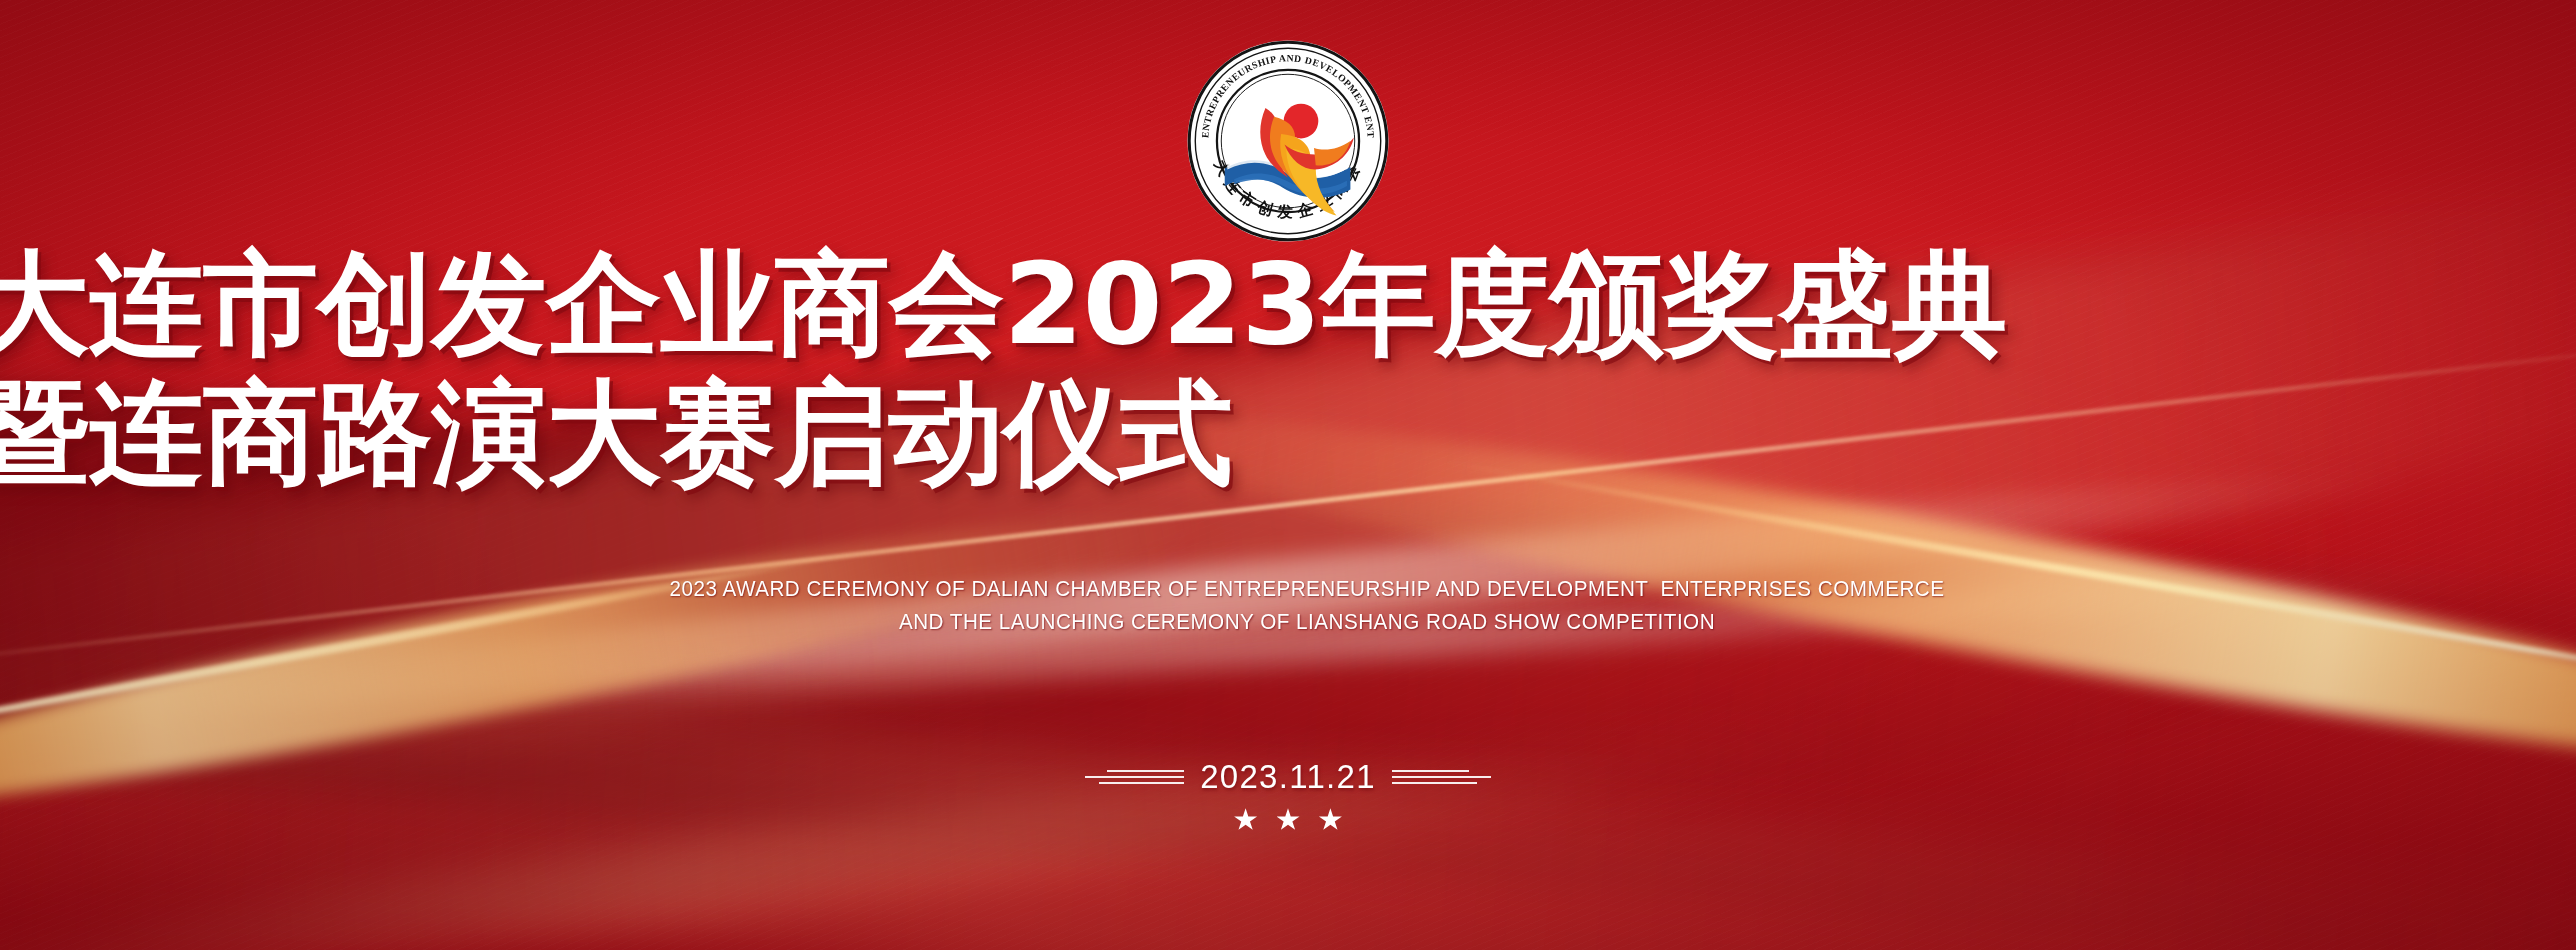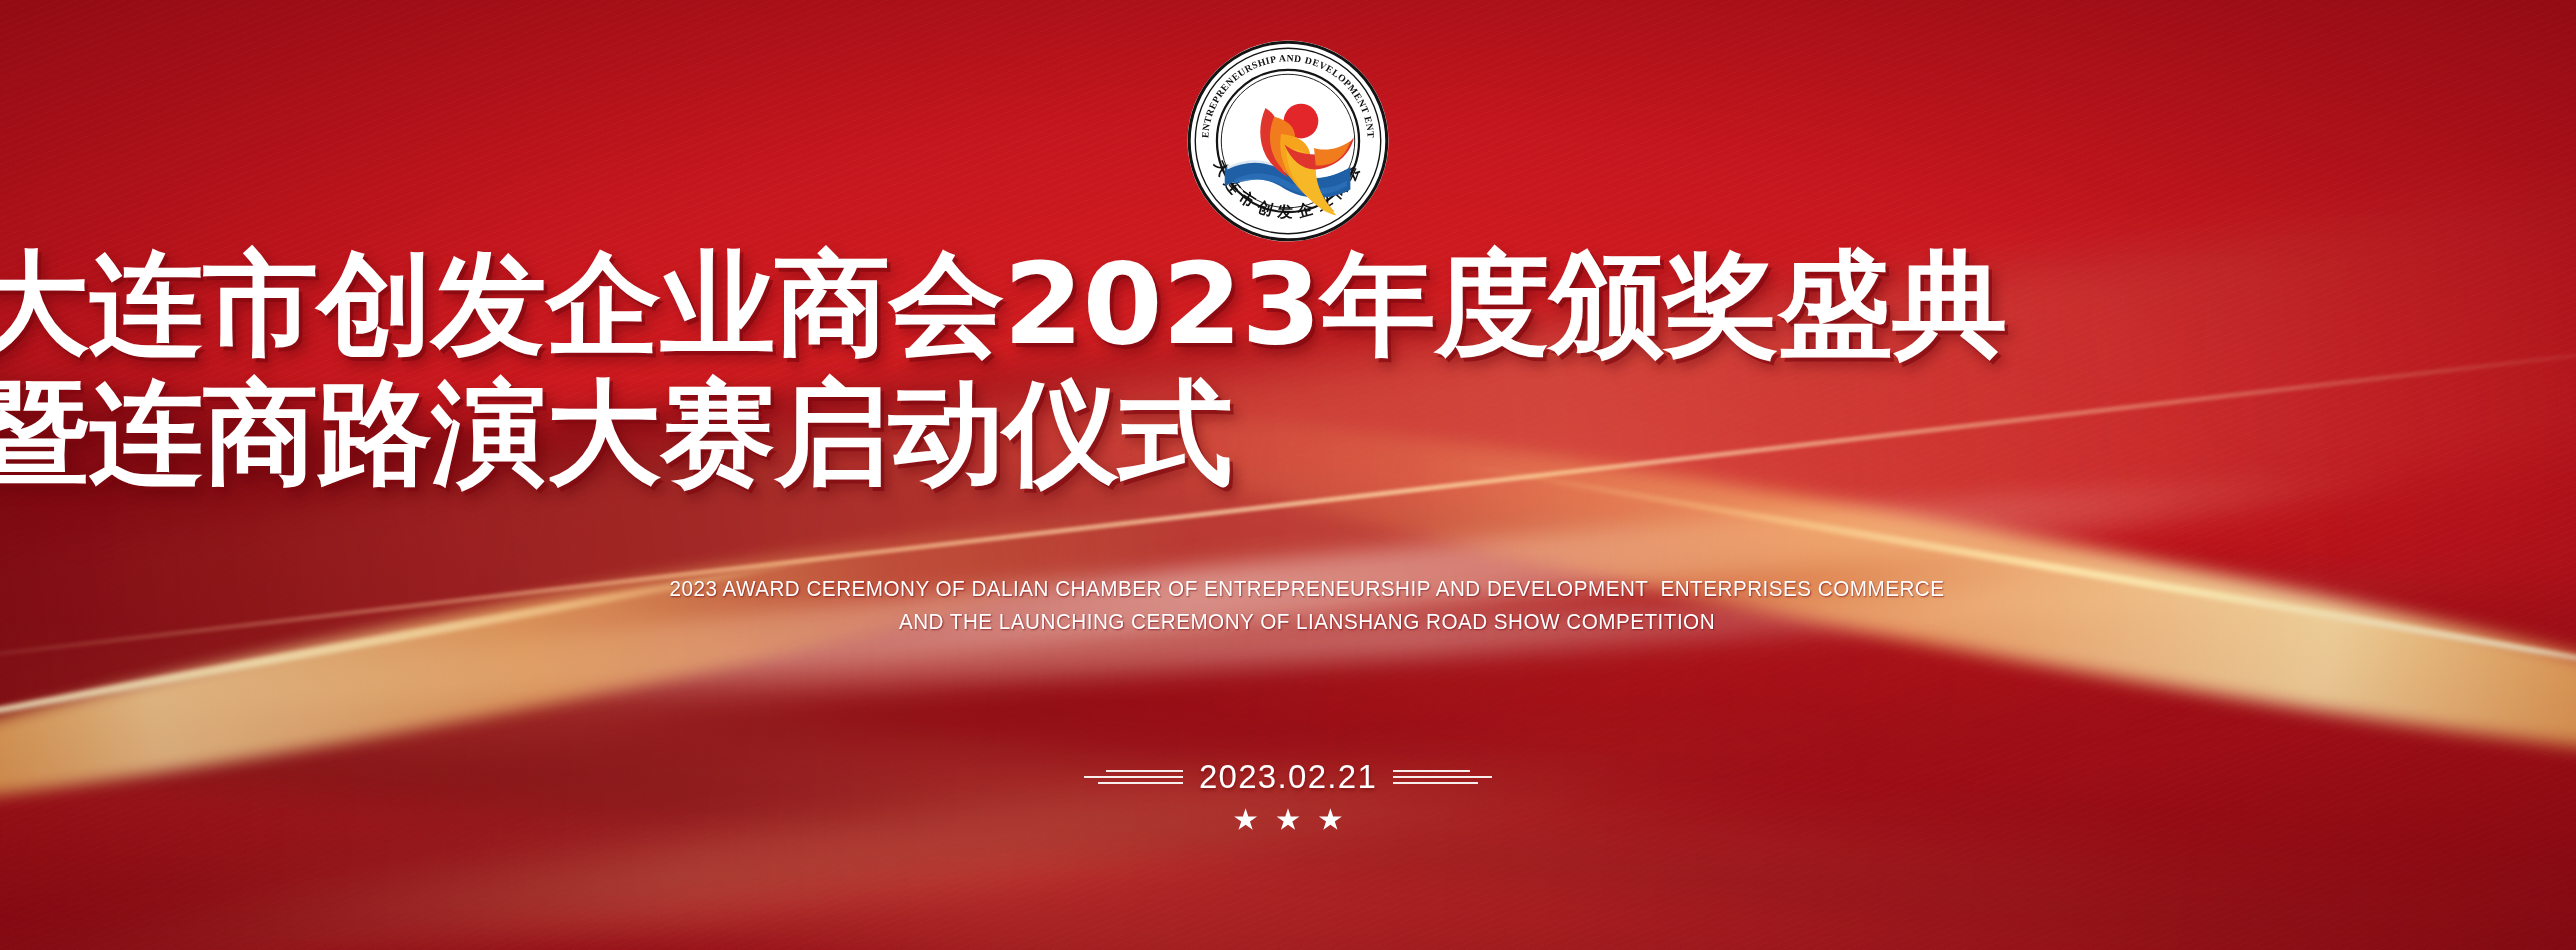--- a/index.html
+++ b/index.html
@@ -352,21 +352,21 @@
     <div class="sub-line">AND THE LAUNCHING CEREMONY OF LIANSHANG ROAD SHOW COMPETITION</div>
   </div>
 
   <div class="datebar">
     <div class="date-row">
       <span class="date-rules left">
         <i></i>
           <i></i>
           <i></i>
       </span>
-      <span class="date-text">2023.02.21</span>
+      <span class="date-text">2023.11.21</span>
       <span class="date-rules right">
         <i></i>
           <i></i>
           <i></i>
       </span>
     </div>
     <div class="stars">
       <span class="star"></span>
       <span class="star"></span>
       <span class="star"></span>

